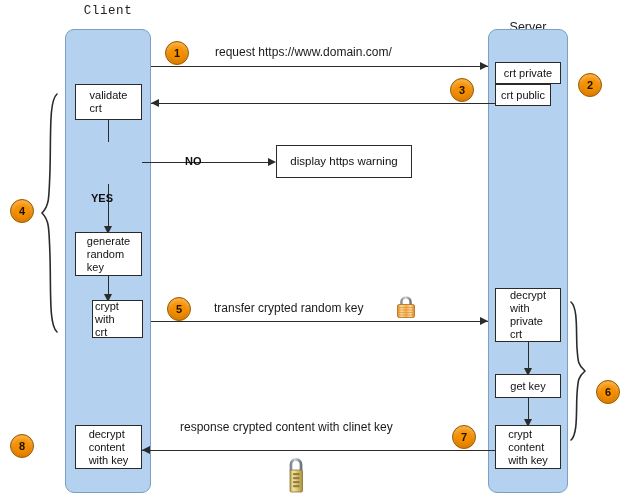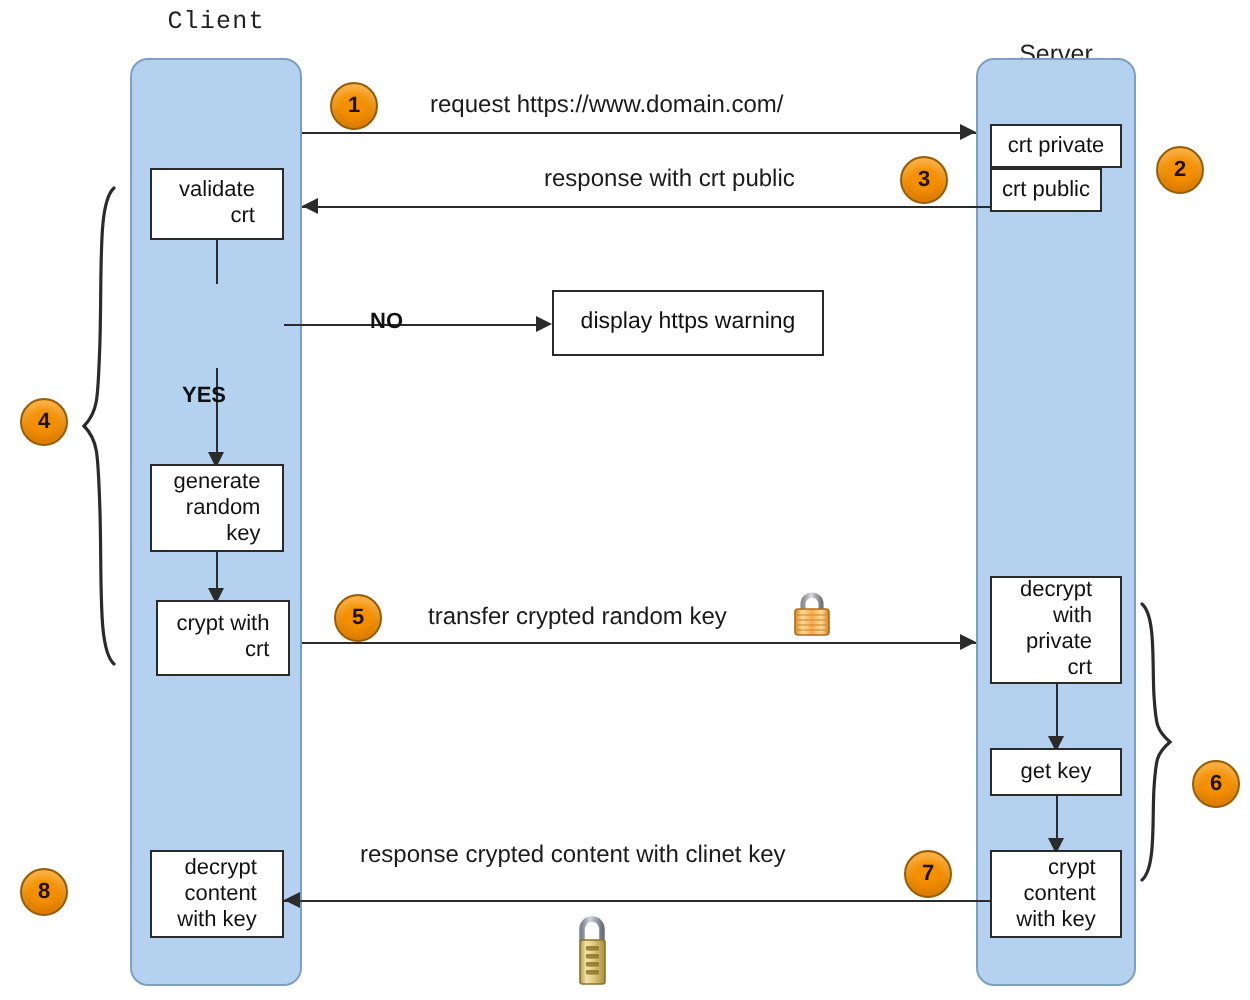--- a/index.html
+++ b/index.html
@@ -40,21 +40,21 @@
 
   
   .box {
     position: absolute;
     background: #ffffff;
     border: 1px solid #2a2a2a;
     box-sizing: border-box;
     display: flex;
     align-items: center;
     justify-content: center;
-    text-align: right;
+    text-align: left;
     font-size: 11px;
     line-height: 13px;
     color: #111;
     padding: 1px 2px;
   }
   .box span { display: block; }
 
   
   .diamond-wrap {
     position: absolute;
@@ -180,21 +180,21 @@
     <div>
       <span>generate</span>
       <span>random</span>
       <span>key</span>
     </div>
   </div>
 
   <div class="vline" style="left:108px; top:276px; height:24px;"></div>
   <div class="arrowhead arrow-down" style="left:104px; top:294px;"></div>
 
-  <div class="box" style="left:78px; top:300px; width:67px; height:38px;">
+  <div class="box" style="left:92px; top:300px; width:51px; height:38px;">
     <div>
       <span>crypt with</span>
       <span>crt</span>
     </div>
   </div>
 
   <div class="box" style="left:75px; top:425px; width:67px; height:44px;">
     <div>
       <span>decrypt</span>
       <span>content</span>
@@ -235,21 +235,20 @@
       <span>with key</span>
     </div>
   </div>
 
   <div class="hline" style="left:151px; top:66px; width:337px;"></div>
   <div class="arrowhead arrow-right" style="left:480px; top:62px;"></div>
   <div class="flow-label" style="left:215px; top:45px;">request https://www.domain.com/</div>
 
   <div class="hline" style="left:151px; top:103px; width:344px;"></div>
   <div class="arrowhead arrow-left" style="left:151px; top:99px;"></div>
-  <div class="flow-label" style="left:272px; top:82px;">response with crt public</div>
 
   <div class="hline" style="left:151px; top:321px; width:337px;"></div>
   <div class="arrowhead arrow-right" style="left:480px; top:317px;"></div>
   <div class="flow-label" style="left:214px; top:301px;">transfer crypted random key</div>
 
   <div class="lock" style="left:395px; top:295px;">
     <svg width="22" height="24" viewBox="0 0 22 24">
       <defs>
         <linearGradient id="lockBodyA" x1="0" y1="0" x2="1" y2="0">
           <stop offset="0%" stop-color="#e08a20"></stop>

